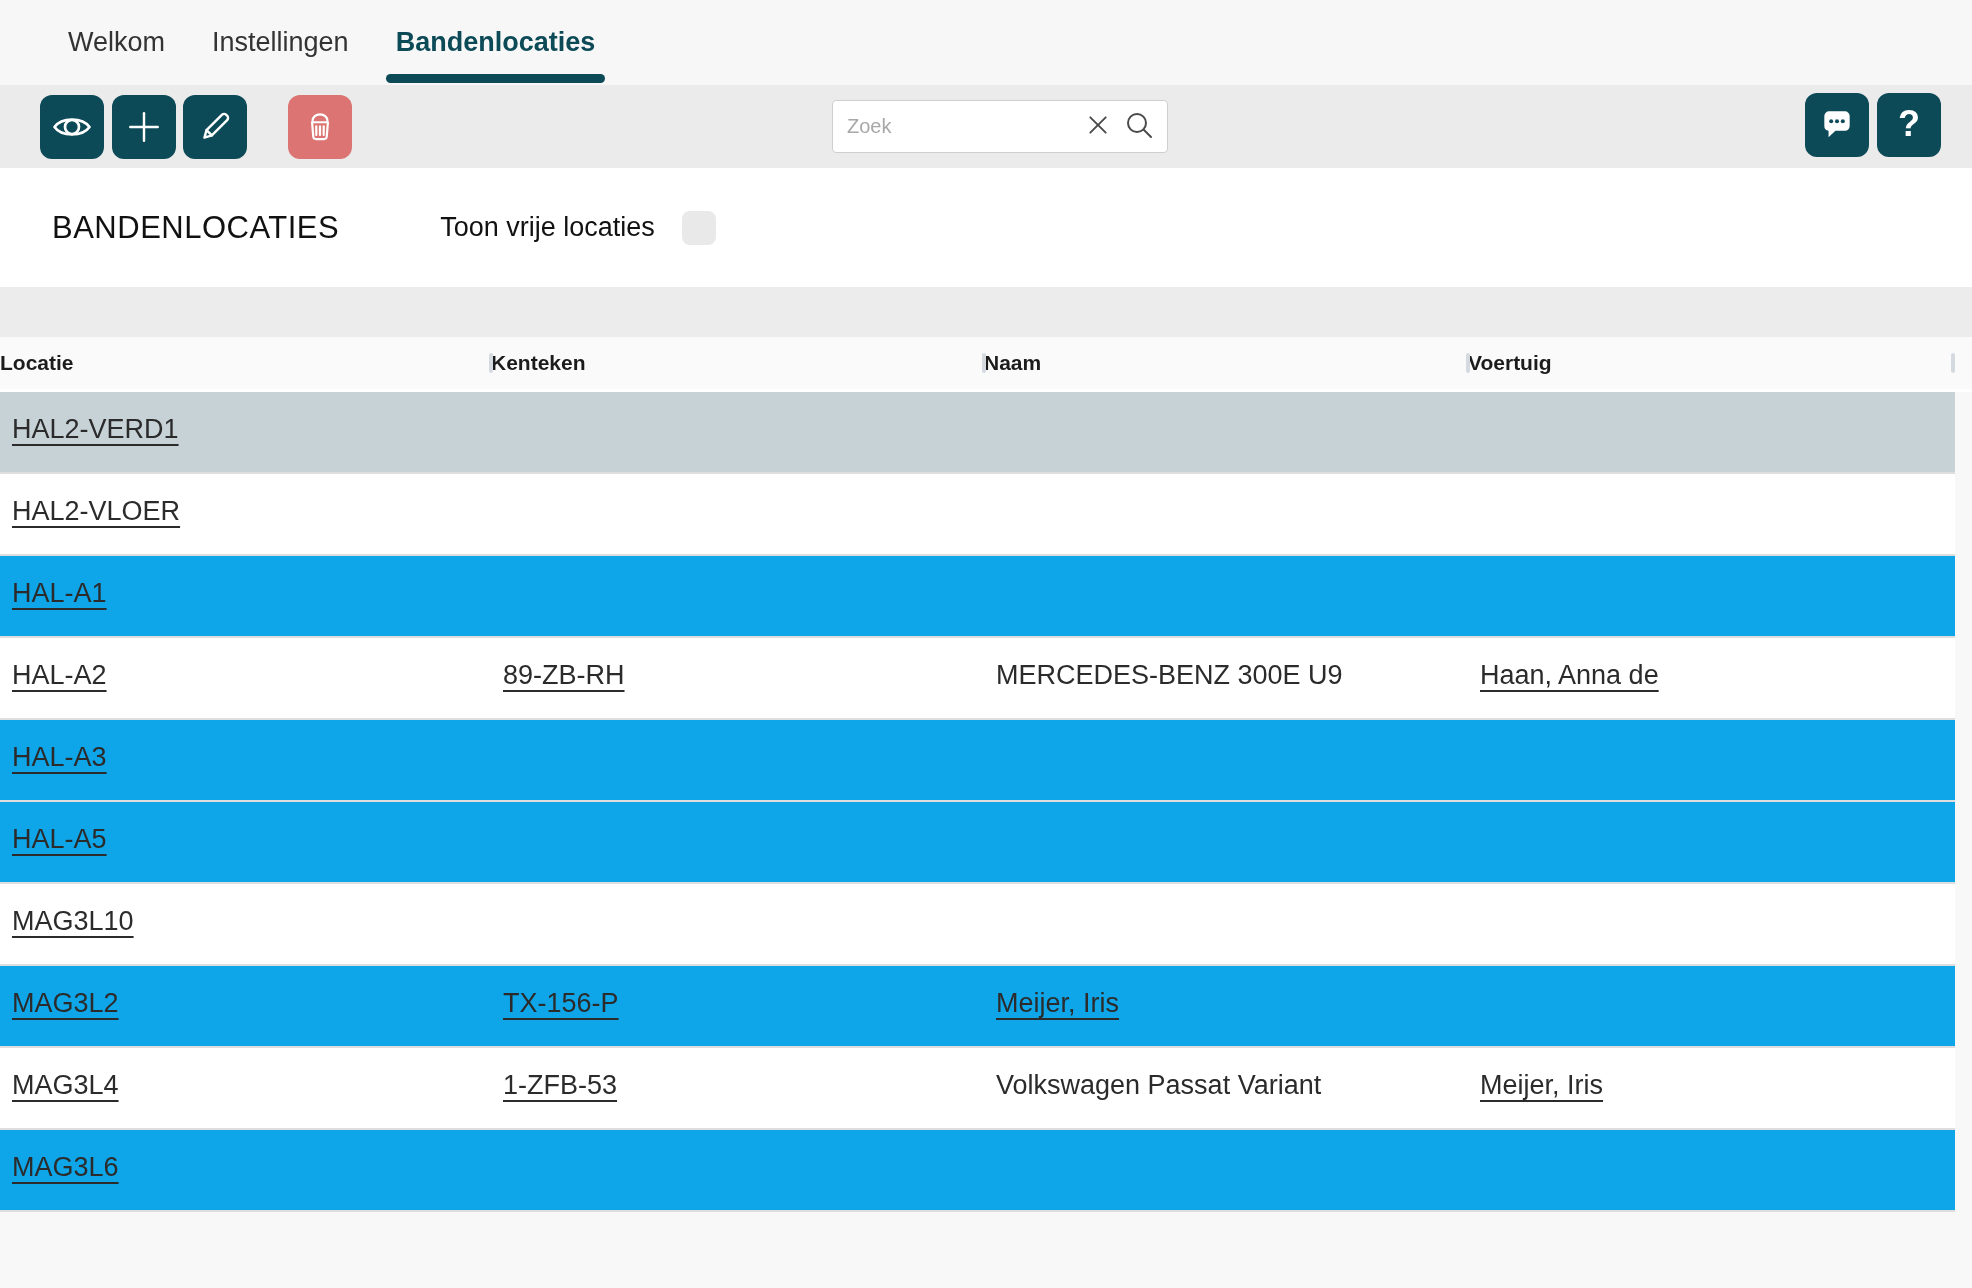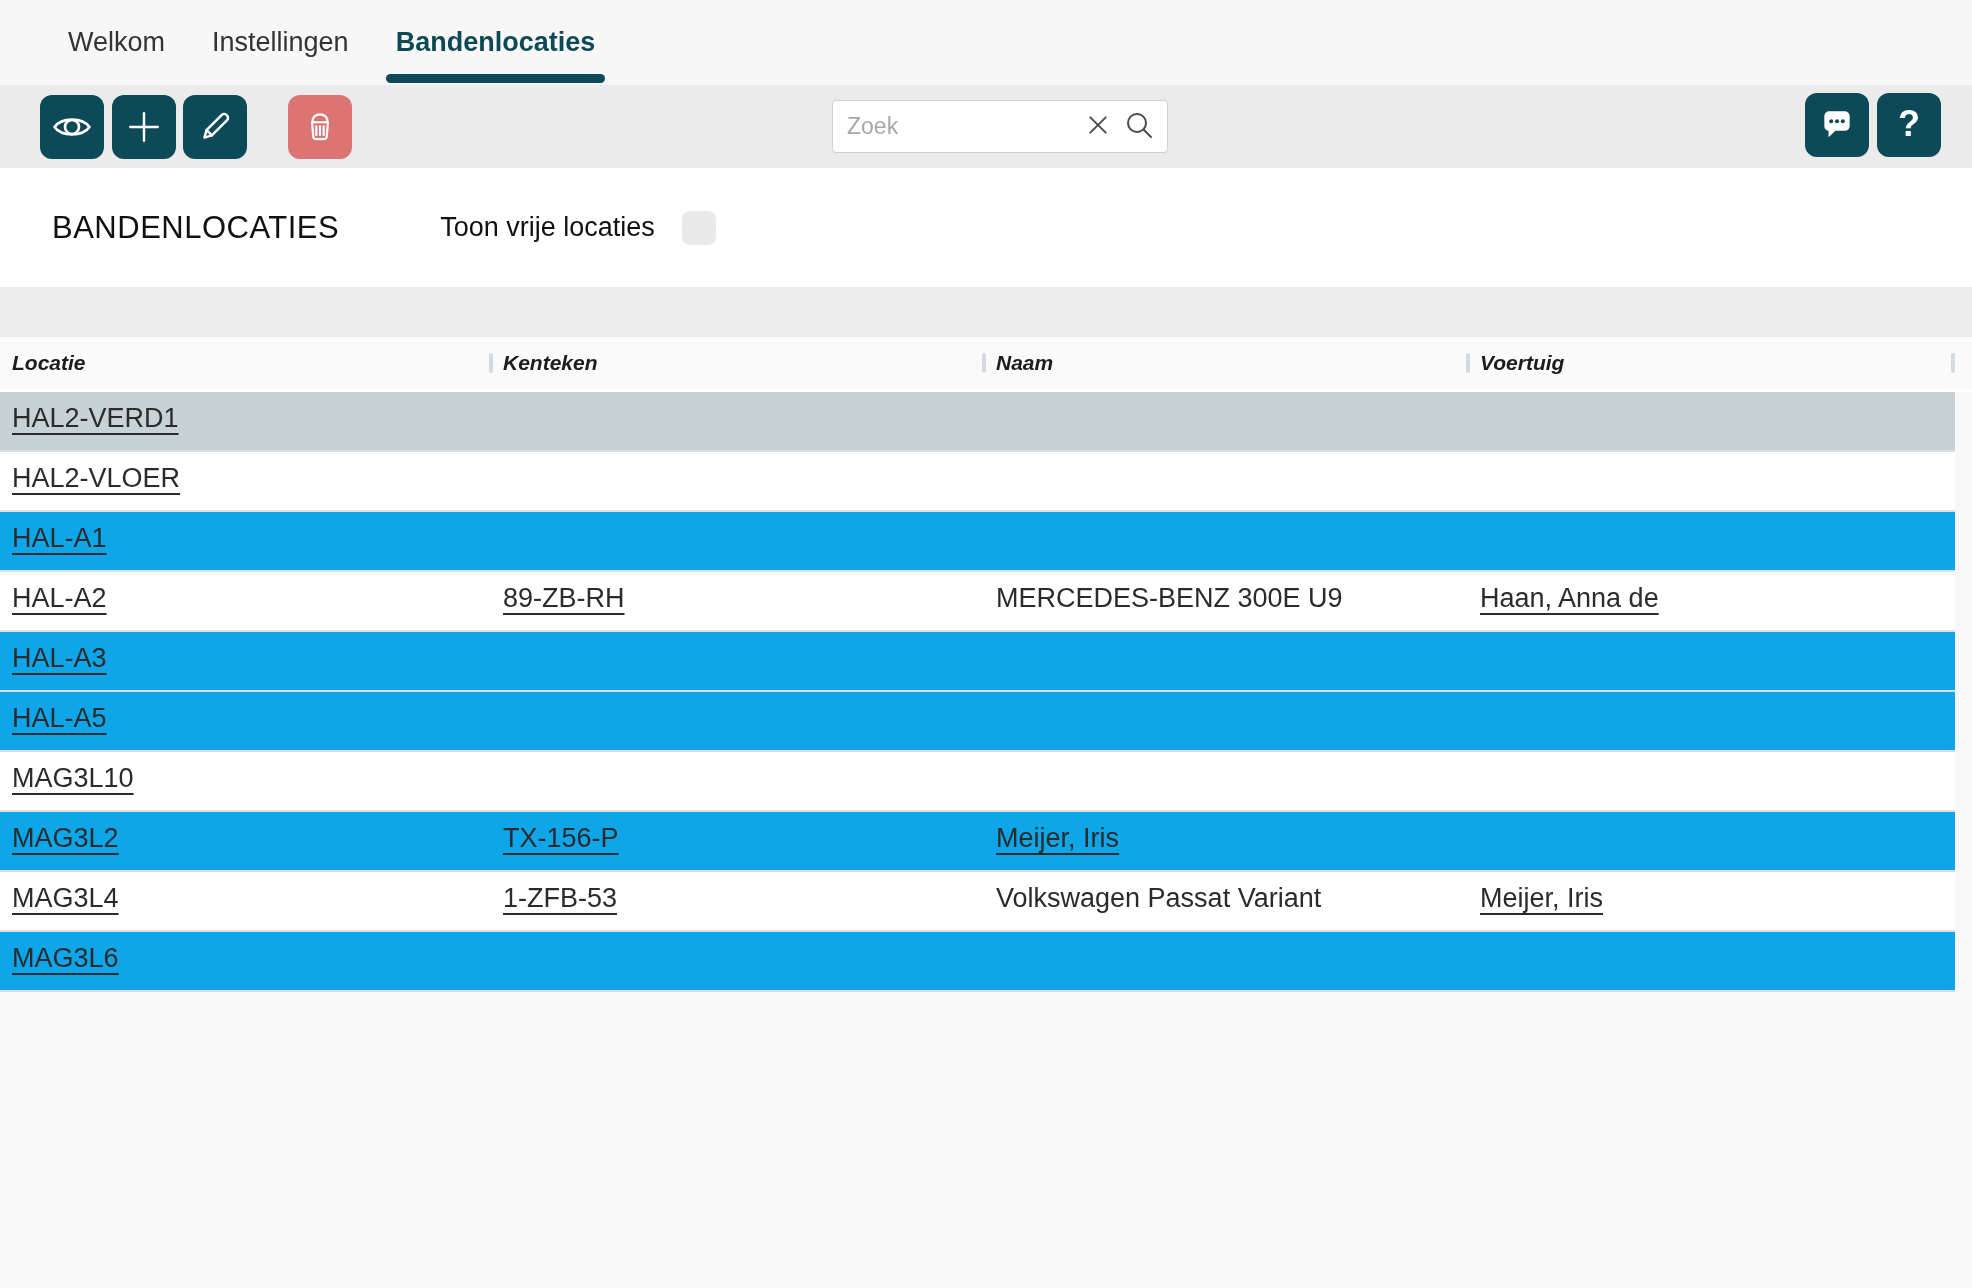--- a/index.html
+++ b/index.html
@@ -86,21 +86,21 @@
     display: flex;
     align-items: center;
     padding: 0 12px 0 14px;
   }
   .search input {
     flex: 1;
     min-width: 0;
     border: none;
     outline: none;
     font-family: "Liberation Sans", sans-serif;
-    font-size: 23px;
+    font-size: 20px;
     color: #333;
     background: transparent;
   }
   .search input::placeholder { color: #a8a8a8; }
   .icon-btn {
     background: none;
     border: none;
     cursor: pointer;
     display: flex;
     align-items: center;
@@ -144,23 +144,21 @@
     height: 52px;
     background: #fafafa;
     display: grid;
     grid-template-columns: 491px 493px 484px 487px;
     align-items: center;
   }
   .th {
     font-size: 21px;
     font-weight: bold;
     color: #1c1c1c;
-    padding-left: 12px;
     white-space: nowrap;
-    font-style: italic;
   }
   .col-divider {
     position: absolute;
     top: 16px;
     width: 4px;
     height: 20px;
     background: #d5dae1;
     border-radius: 2px;
   }
 
@@ -168,21 +166,21 @@
     background: #f8f8f8;
     border-top: 3px solid #ffffff;
     height: 899px;
     overflow: hidden;
   }
   .tbody { width: 1955px; }
   .trow {
     display: grid;
     grid-template-columns: 491px 493px 484px 487px;
     align-items: center;
-    height: 60px;
+    height: 82px;
     border-bottom: 2px solid #dedede;
     background: #ffffff;
     cursor: pointer;
   }
   .trow.odd { background: #0ea5e9; }
   .trow.selected { background: #c7d2d7; }
   .td {
     padding-left: 12px;
     font-size: 27px;
     color: #2b2b2b;

